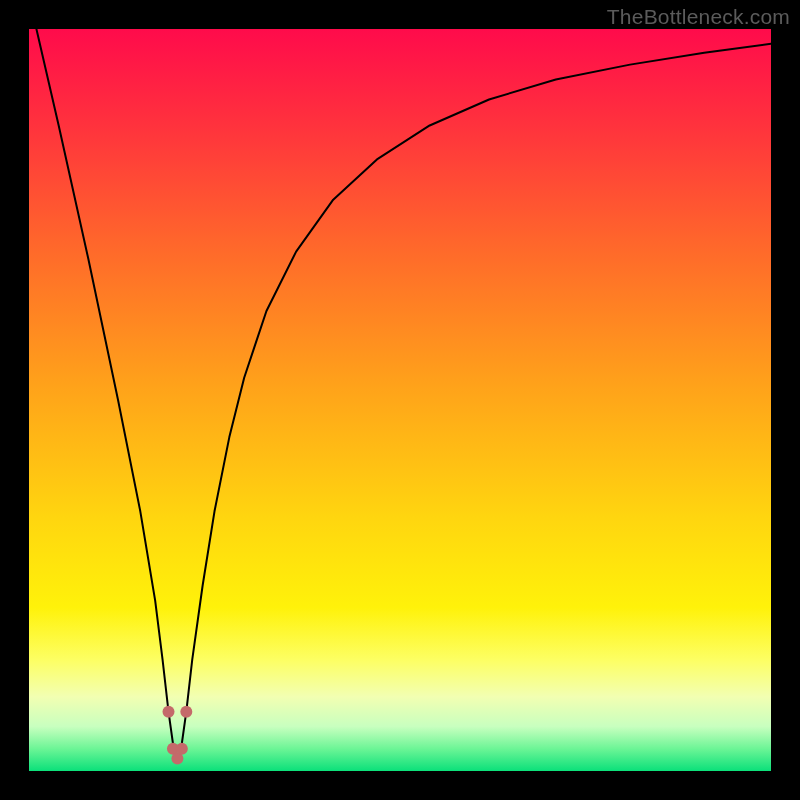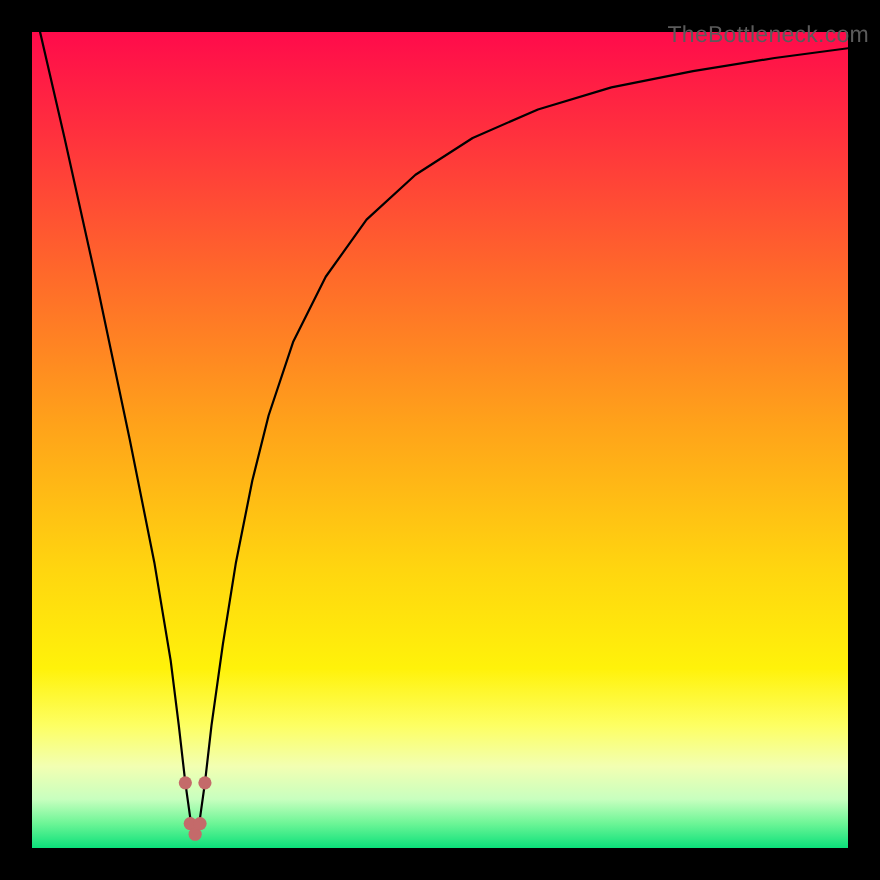--- a/index.html
+++ b/index.html
@@ -20,21 +20,21 @@
   }
   .plot {
     position: absolute;
     left: 0;
     top: 0;
     width: 742px;
     height: 742px;
   }
   .watermark {
     position: absolute;
-    top: 20px;
+    top: 5px;
     right: 10px;
     font-family: Arial, Helvetica, sans-serif;
     font-size: 21px;
     color: #5b5b5b;
     letter-spacing: 0.2px;
     user-select: none;
   }
 </style>
 </head>
 <body>

